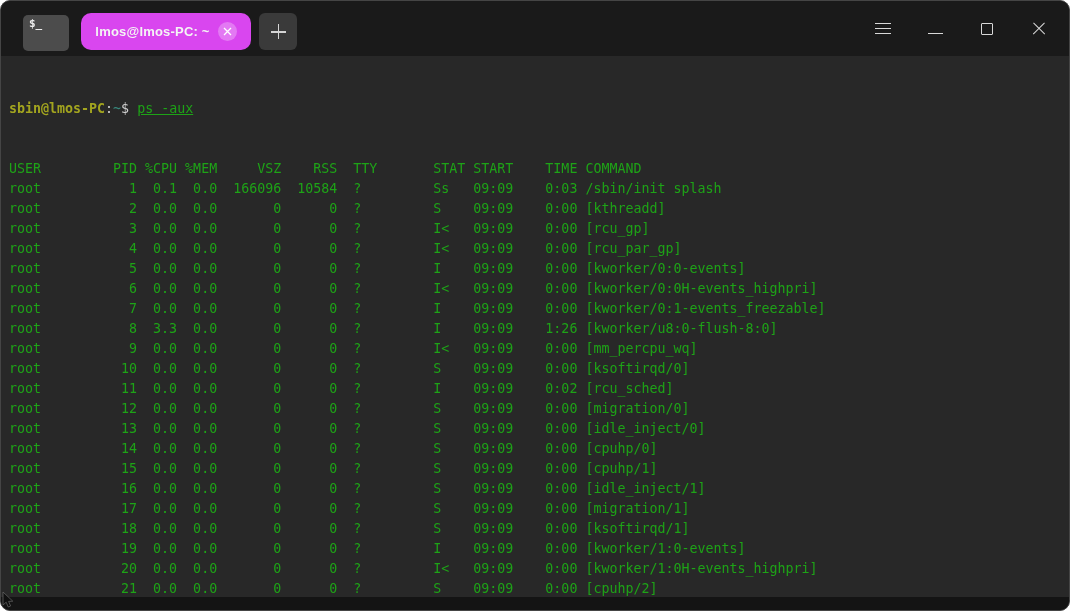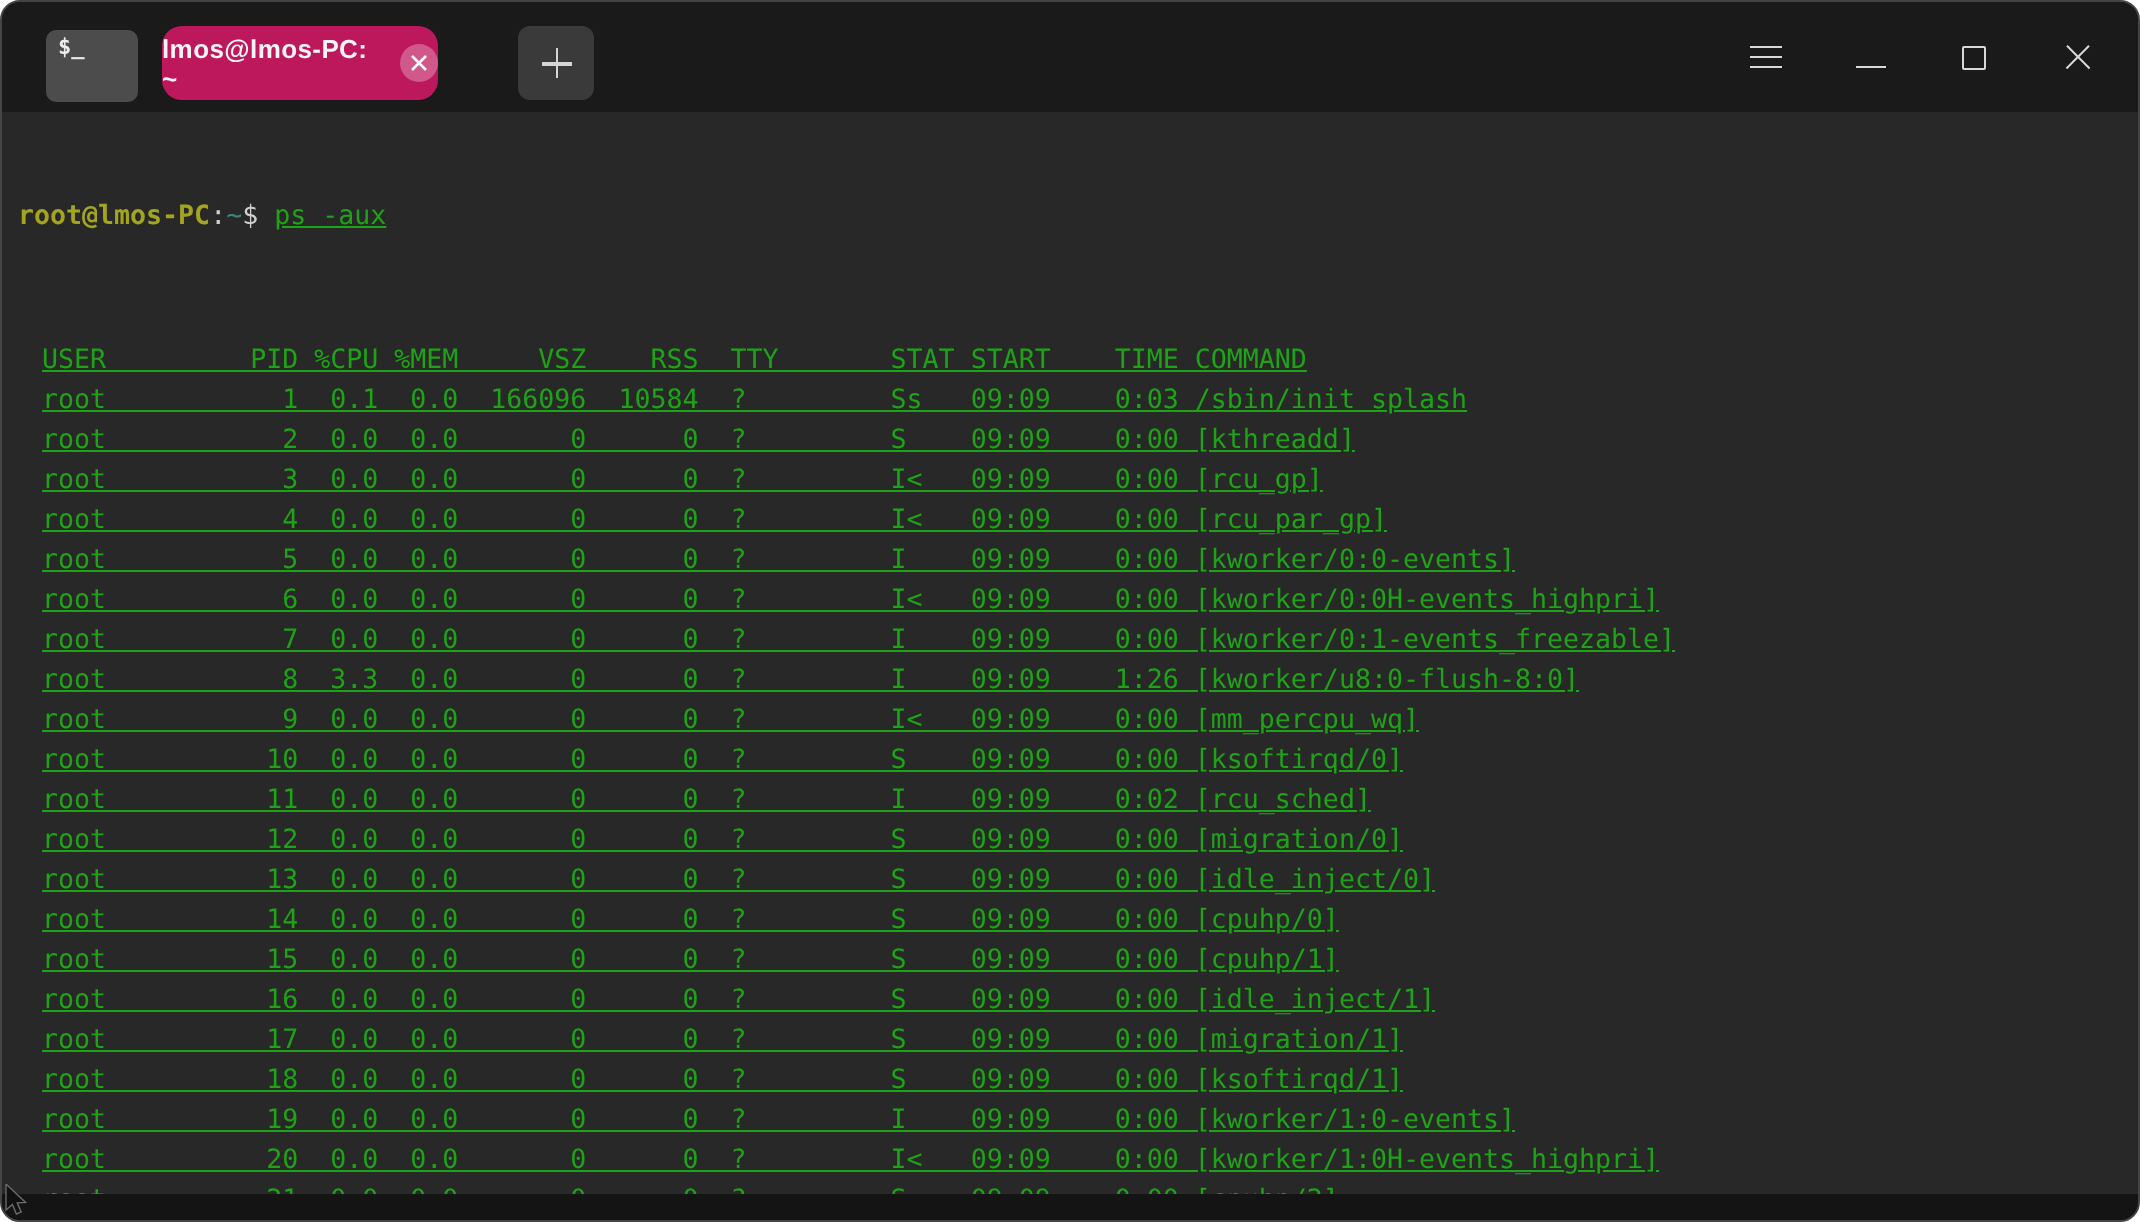--- a/index.html
+++ b/index.html
@@ -11,22 +11,22 @@
   }
   
   .titlebar { position:absolute; left:0; top:0; width:100%; height:55px; background:#1a1a1a; }
   .app-icon {
     position:absolute; left:22px; top:14px; width:46px; height:36px;
     background:#4c4c4c; border-radius:5px; color:#ececec;
     font-family:"DejaVu Sans Mono", monospace; font-size:11px; font-weight:bold;
     padding:3px 0 0 6px; line-height:12px;
   }
   .tab {
-    position:absolute; left:80px; top:12px; width:138px; height:37px;
-    background:#be185d; border-radius:10px; display:flex; align-items:center;
+    position:absolute; left:80px; top:12px; width:170px; height:37px;
+    background:#d946ef; border-radius:10px; display:flex; align-items:center;
     justify-content:center; gap:8px; cursor:pointer;
   }
   .tab-title { color:#f4f4f4; font-size:13px; font-weight:600; letter-spacing:.2px; }
   .tab-close {
     width:19px; height:19px; border-radius:50%; background:rgba(255,255,255,.28);
     display:flex; align-items:center; justify-content:center; flex:0 0 auto;
   }
   .tab-close svg { display:block; }
   .new-tab {
     position:absolute; left:258px; top:12px; width:38px; height:37px;
@@ -50,21 +50,21 @@
   .terminal {
     position:absolute; left:0; top:55px; width:100%; height:543px;
     background:#282828; padding:3px 0 0 8px;
     font-family:"DejaVu Sans Mono", monospace; font-size:13.3px; line-height:20px;
     color:#1ea317; white-space:pre; overflow:hidden; cursor:text;
   }
   .prompt-user  { color:#a3a51f; font-weight:bold; }
   .prompt-grey  { color:#cfcfcf; }
   .prompt-path  { color:#38897d; }
   .prompt-cmd   { color:#1ea317;text-decoration:underline; }
-  #ps-output { font:inherit; color:#1ea317; margin:12px;text-decoration:underline; }
+  #ps-output { font:inherit; color:#1ea317; margin:0; }
   .bottom-strip { position:absolute; left:0; bottom:0; width:100%; height:13px; background:#141414; }
   .mouse-cursor { position:absolute; left:1px; bottom:2px; }
 </style>
 </head>
 <body>
 
 <div class="window">
 
   <div class="titlebar">
     <div class="app-icon">$_</div>
@@ -92,21 +92,21 @@
       <div class="ctrl">
         <span class="max-glyph"></span>
       </div>
       <div class="ctrl">
         <span class="close-glyph"></span>
       </div>
     </div>
   </div>
 
   <div class="terminal">
-    <div class="line"><span class="prompt-user">root@lmos-PC</span><span class="prompt-grey">:</span><span class="prompt-path">~</span><span class="prompt-grey">$ </span><span class="prompt-cmd">ps -aux</span></div>
+    <div class="line"><span class="prompt-user">sbin@lmos-PC</span><span class="prompt-grey">:</span><span class="prompt-path">~</span><span class="prompt-grey">$ </span><span class="prompt-cmd">ps -aux</span></div>
     <pre id="ps-output"><div>USER         PID %CPU %MEM     VSZ    RSS  TTY       STAT START    TIME COMMAND</div><div>root           1  0.1  0.0  166096  10584  ?         Ss   09:09    0:03 /sbin/init splash</div><div>root           2  0.0  0.0       0      0  ?         S    09:09    0:00 [kthreadd]</div><div>root           3  0.0  0.0       0      0  ?         I&lt;   09:09    0:00 [rcu_gp]</div><div>root           4  0.0  0.0       0      0  ?         I&lt;   09:09    0:00 [rcu_par_gp]</div><div>root           5  0.0  0.0       0      0  ?         I    09:09    0:00 [kworker/0:0-events]</div><div>root           6  0.0  0.0       0      0  ?         I&lt;   09:09    0:00 [kworker/0:0H-events_highpri]</div><div>root           7  0.0  0.0       0      0  ?         I    09:09    0:00 [kworker/0:1-events_freezable]</div><div>root           8  3.3  0.0       0      0  ?         I    09:09    1:26 [kworker/u8:0-flush-8:0]</div><div>root           9  0.0  0.0       0      0  ?         I&lt;   09:09    0:00 [mm_percpu_wq]</div><div>root          10  0.0  0.0       0      0  ?         S    09:09    0:00 [ksoftirqd/0]</div><div>root          11  0.0  0.0       0      0  ?         I    09:09    0:02 [rcu_sched]</div><div>root          12  0.0  0.0       0      0  ?         S    09:09    0:00 [migration/0]</div><div>root          13  0.0  0.0       0      0  ?         S    09:09    0:00 [idle_inject/0]</div><div>root          14  0.0  0.0       0      0  ?         S    09:09    0:00 [cpuhp/0]</div><div>root          15  0.0  0.0       0      0  ?         S    09:09    0:00 [cpuhp/1]</div><div>root          16  0.0  0.0       0      0  ?         S    09:09    0:00 [idle_inject/1]</div><div>root          17  0.0  0.0       0      0  ?         S    09:09    0:00 [migration/1]</div><div>root          18  0.0  0.0       0      0  ?         S    09:09    0:00 [ksoftirqd/1]</div><div>root          19  0.0  0.0       0      0  ?         I    09:09    0:00 [kworker/1:0-events]</div><div>root          20  0.0  0.0       0      0  ?         I&lt;   09:09    0:00 [kworker/1:0H-events_highpri]</div><div>root          21  0.0  0.0       0      0  ?         S    09:09    0:00 [cpuhp/2]</div></pre>
   </div>
 
   <div class="bottom-strip"></div>
 
   <svg class="mouse-cursor" width="12" height="16" viewBox="0 0 12 16">
     <path d="M1 0 L1 13 L4.2 10.2 L6.2 15 L8.6 14 L6.6 9.4 L10.8 9.2 Z" fill="#101010" stroke="#6a6a6a" stroke-width="0.7"></path>
   </svg>
 
 </div>

